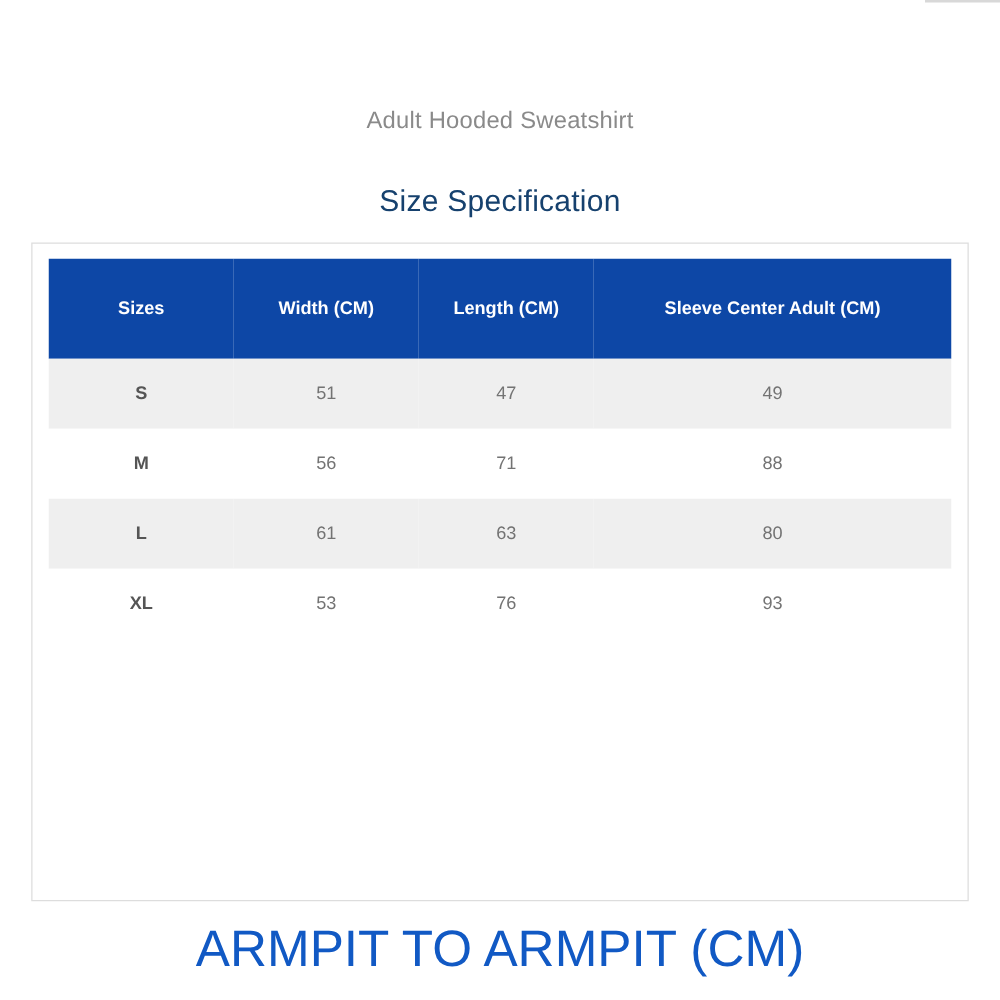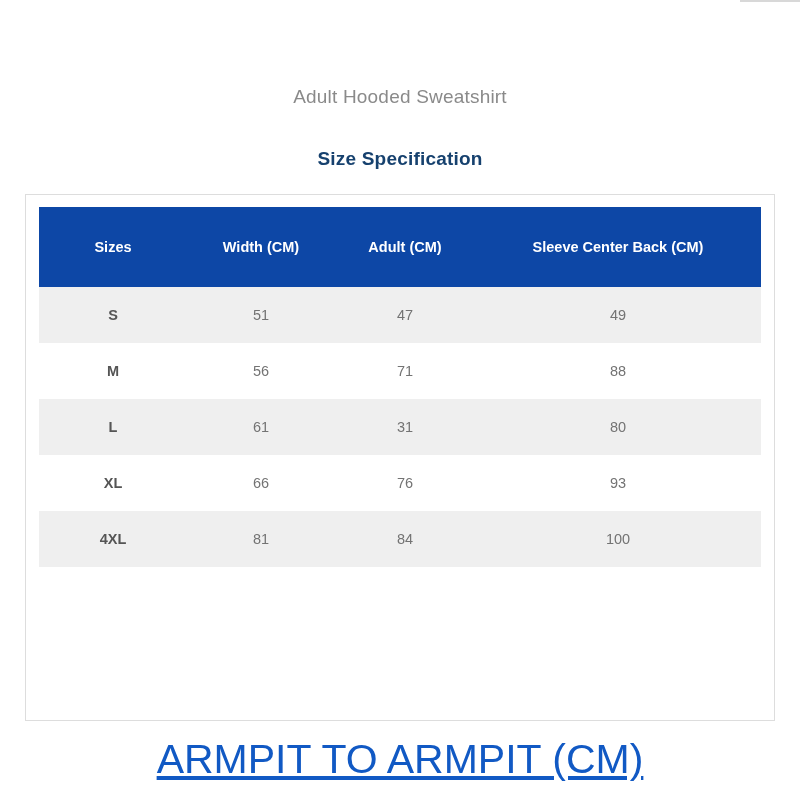--- a/index.html
+++ b/index.html
@@ -37,22 +37,22 @@
     font-size: 19px;
     color: #8a8a8a;
     letter-spacing: 0.2px;
   }
   .title {
     position: absolute;
     top: 148px;
     left: 0;
     width: 800px;
     text-align: center;
-    font-size: 19px;
-    font-weight: bold;
+    font-size: 24px;
+    font-weight: normal;
     color: #16416e;
     letter-spacing: 0.2px;
   }
   .table-frame {
     position: absolute;
     top: 194px;
     left: 25px;
     width: 750px;
     height: 527px;
     border: 1px solid #dddddd;
@@ -104,21 +104,20 @@
     position: absolute;
     top: 736px;
     left: 0;
     width: 800px;
     text-align: center;
     font-size: 41px;
     color: #1159c4;
     font-family: "Liberation Sans", sans-serif;
     letter-spacing: 0px;
     white-space: nowrap;
-    text-decoration: underline;
   }
 </style>
 </head>
 <body>
 
 <div class="page">
 
   <div class="top-rule"></div>
 
   <div class="subtitle">Adult Hooded Sweatshirt</div>
@@ -131,53 +130,47 @@
     <colgroup>
       <col class="c0">
       <col class="c1">
       <col class="c2">
       <col class="c3">
     </colgroup>
     <thead>
       <tr>
         <th>Sizes</th>
         <th>Width (CM)</th>
-        <th>Adult (CM)</th>
-        <th>Sleeve Center Back (CM)</th>
+        <th>Length (CM)</th>
+        <th>Sleeve Center Adult (CM)</th>
       </tr>
     </thead>
     <tbody>
       <tr class="odd-row">
         <td class="size-label">S</td>
         <td>51</td>
         <td>47</td>
         <td>49</td>
       </tr>
       <tr class="even-row">
         <td class="size-label">M</td>
         <td>56</td>
         <td>71</td>
         <td>88</td>
       </tr>
       <tr class="odd-row">
         <td class="size-label">L</td>
         <td>61</td>
-        <td>31</td>
+        <td>63</td>
         <td>80</td>
       </tr>
       <tr class="even-row">
         <td class="size-label">XL</td>
-        <td>66</td>
+        <td>53</td>
         <td>76</td>
         <td>93</td>
-      </tr>
-      <tr class="odd-row">
-        <td class="size-label">4XL</td>
-        <td>81</td>
-        <td>84</td>
-        <td>100</td>
       </tr>
     </tbody>
   </table>
 
   <div class="footer-band">ARMPIT TO ARMPIT (CM)</div>
 
 </div>
 
 </body></html>

